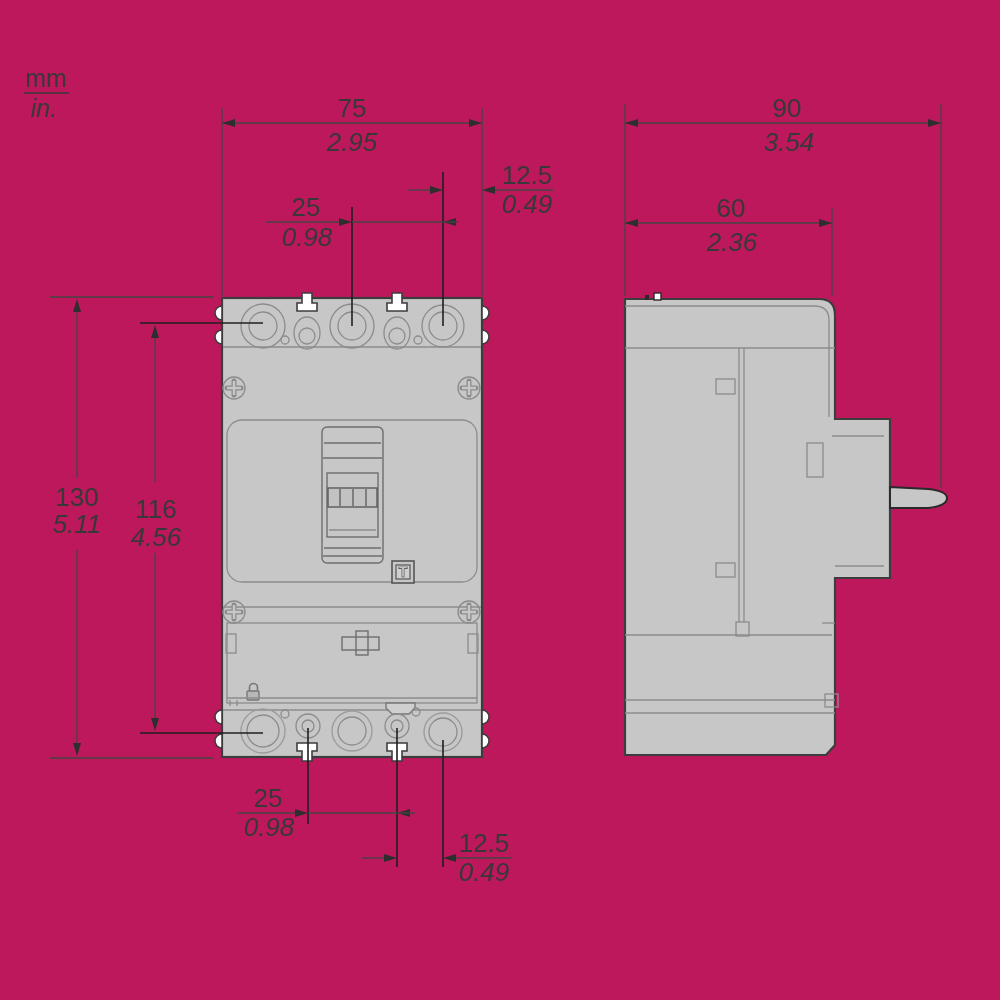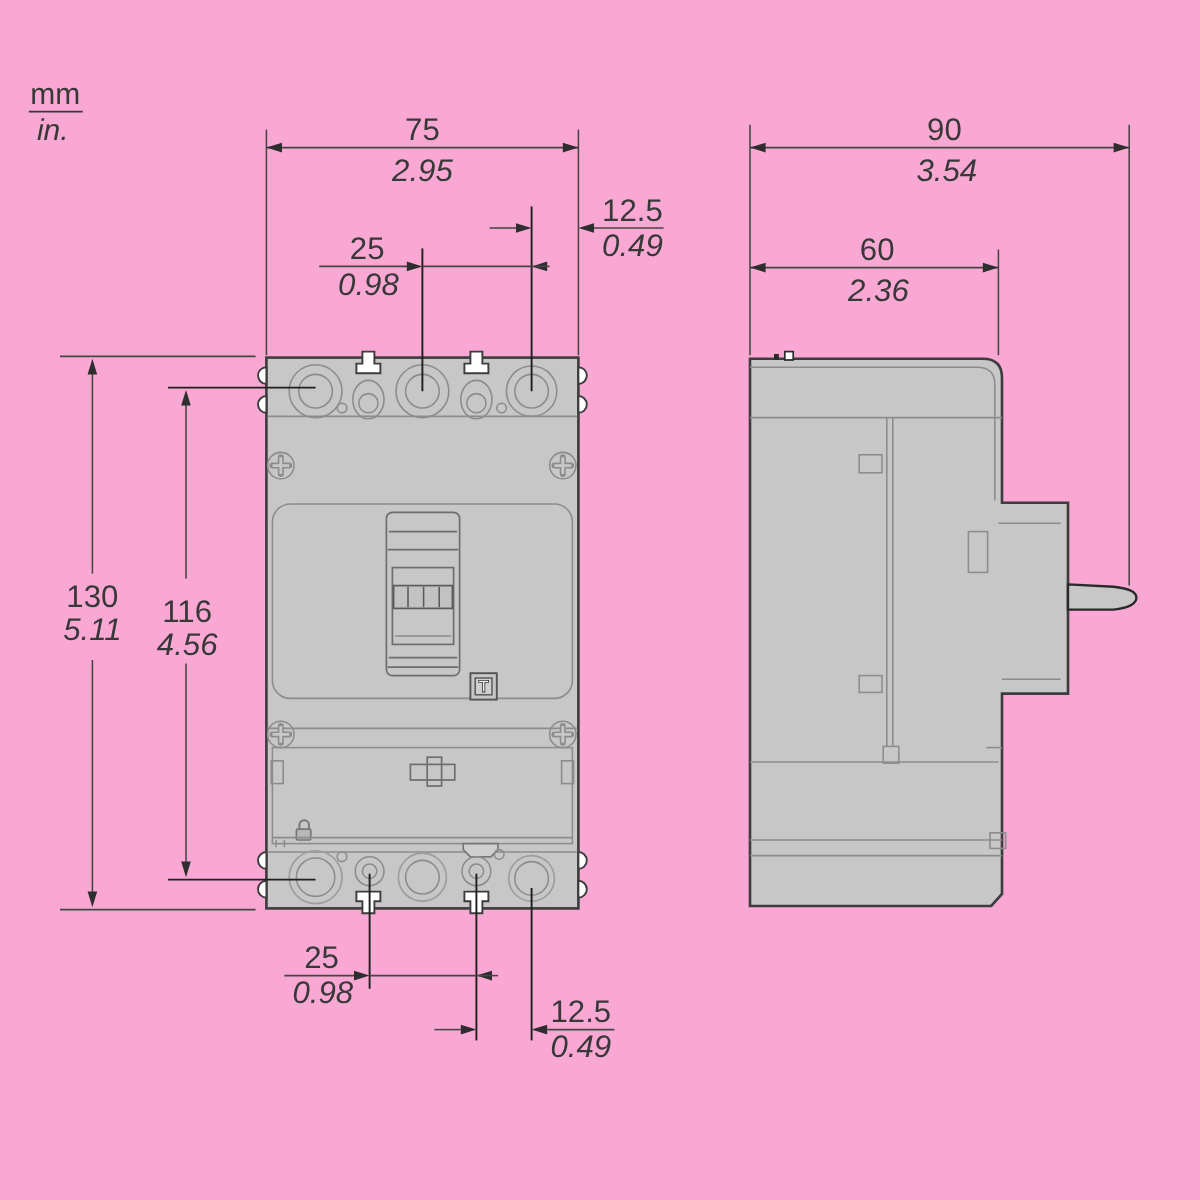--- a/index.html
+++ b/index.html
@@ -1,16 +1,16 @@
 <!DOCTYPE html>
 <html><head>
 <meta charset="utf-8">
 <style>
   html,body{margin:0;padding:0;background:#ffffff;}
-  .page{position:relative;width:1000px;height:1000px;background:#f9a8d4;overflow:hidden;}
+  .page{position:relative;width:1000px;height:1000px;background:#be185d;overflow:hidden;}
   svg{display:block;}
   text{font-family:"Liberation Sans","DejaVu Sans",sans-serif;fill:#383838;}
   .dim-mm{font-size:26px;}
   .dim-in{font-size:26px;font-style:italic;}
   .legend-mm{font-size:25px;}
   .legend-in{font-size:25px;font-style:italic;}
   .trip-t{font-size:14px;font-weight:bold;fill:#f2f2f2;stroke:#3a3a3a;stroke-width:0.7px;}
   .body-fill{fill:#c7c7c7;stroke:#3d3d3d;stroke-width:2.2;}
   .detail{fill:none;stroke:#8c8c8c;stroke-width:1.3;}
   .detail2{fill:none;stroke:#6e6e6e;stroke-width:1.4;}

